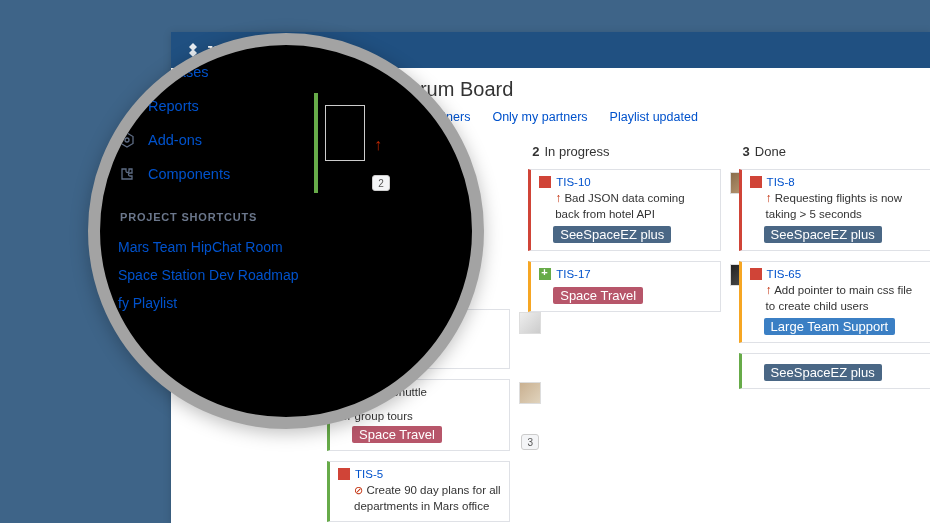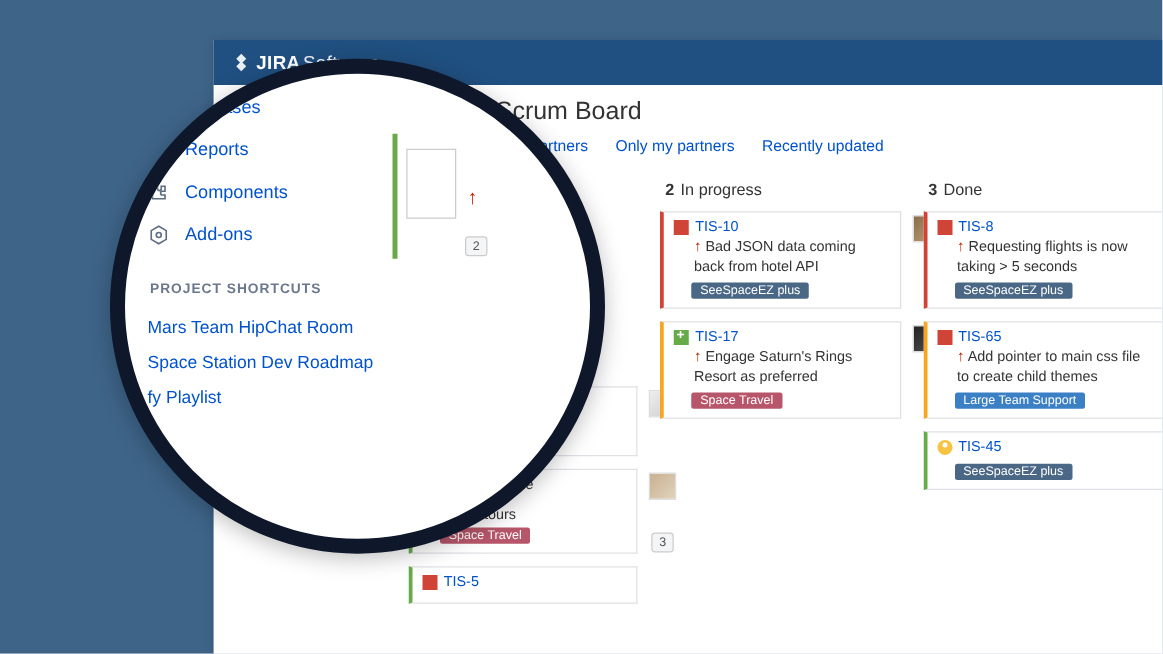--- a/index.html
+++ b/index.html
@@ -24,41 +24,41 @@
   .col-head { display: flex; align-items: center; gap: 5px; font-size: 13px; color: #333; margin-bottom: 10px; padding-left: 4px; }
   .col-head .count { font-weight: 600; }
   .col-body { display: flex; flex-direction: column; gap: 10px; }
   .card { position: relative; border: 1px solid #dfe1e6; background: #fff; border-left: 3px solid transparent; padding: 6px 8px 7px 8px; font-size: 11.5px; color: #333; }
   .card.red { border-left-color: #d04437; }
   .card.orange { border-left-color: #f6a623; }
   .card.green  { border-left-color: #67ab49; }
   .card .issue-line { display: flex; align-items: center; gap: 5px; margin-bottom: 3px; }
   .card .issue-key { color: #0052cc; font-weight: 500; font-size: 11.5px; }
   .card .summary { line-height: 1.35; margin-left: 16px; }
-  .card .tag { display: inline-block; padding: 1px 7px; font-size: 10px; color: #fff; border-radius: 2px; margin-top: 4px; margin-left: 14px; }
+  .card .tag { display: inline-block; padding: 1px 7px; font-size: 13px; color: #fff; border-radius: 2px; margin-top: 4px; margin-left: 14px; }
   .tag.blue  { background: #4a6785; }
   .tag.rose  { background: #b7566a; text-align: center; }
   .tag.navy  { background: #3b7fc4; }
   .icon-sq { width: 12px; height: 12px; display:inline-block; position: relative; }
   .icon-sq.red   { background:#d04437; }
   .icon-sq.green { background:#67ab49; }
   .icon-sq.green::before { content:"+"; color:#fff; position:absolute; font-size:11px; left:2px; top:-2px; font-weight:700;}
   .icon-sq.yellow{ background:#f6c342; border-radius:50%; }
   .icon-sq.yellow::before { content:""; position:absolute; width:4px; height:4px; background:#fff; border-radius:50%; left:4px; top:2px;}
   .arrow-up { color:#bf2600; font-size:12px; line-height:1; }
   .prio-blk { color:#bf2600; font-size:11px; }
   .avatar { position:absolute; width:22px; height:22px; right:-32px; top:2px; background:#ccc; border:1px solid #ddd; }
   .avatar.a1 { background:linear-gradient(135deg,#8a6d4b,#c2a07a); }
   .avatar.a2 { background:linear-gradient(135deg,#222,#555); }
   .avatar.a3 { background:linear-gradient(135deg,#eee,#ccc); }
   .avatar.a4 { background:linear-gradient(135deg,#c9b090,#e0d3bd); }
   .count-badge { position:absolute; right:-30px; bottom:0; width:18px; height:16px; border:1px solid #ccc; background:#f4f5f7; font-size:10px; text-align:center; line-height:15px; border-radius:3px; color:#555;}
 
   
-  .magnifier { position:absolute; left:88px; top:47px; width:396px; height:396px; border-radius:50%; overflow:hidden; border:12px solid #0f172a; background:#ffffff; box-shadow:0 4px 18px rgba(0,0,0,0.25); z-index:50; }
+  .magnifier { position:absolute; left:88px; top:33px; width:396px; height:396px; border-radius:50%; overflow:hidden; border:12px solid #a3a3a3; background:#000000; box-shadow:0 4px 18px rgba(0,0,0,0.25); z-index:50; }
   .mag-inner { position:absolute; left:0; top:0; width:100%; height:100%; }
   .sidebar { position:absolute; left:0; top:0; width:220px; height:100%; padding:10px 0 0 18px; }
   .nav-item { display:flex; align-items:center; gap:12px; height:34px; color:#0052cc; font-size:14.5px; cursor:pointer; }
   .nav-item .icn { width:18px; height:18px; display:flex; align-items:center; justify-content:center; color:#5e6c84; }
   .sect-head { color:#6b778c; font-size:11px; letter-spacing:0.8px; font-weight:600; margin:20px 0 10px 2px; }
   .shortcut { color:#0052cc; font-size:14px; height:28px; display:flex; align-items:center; cursor:pointer; }
   .placeholder { position:absolute; left:225px; top:60px; width:40px; height:56px; border:1px solid #ccc; }
   .placeholder::after { content:"↑"; color:#bf2600; position:absolute; right:-18px; bottom:6px; font-size:16px; }
 </style>
 </head>
@@ -82,21 +82,21 @@
               <circle cx="12" cy="12" r="12" fill="#f07b3f"></circle>
               <path d="M6 12a6 6 0 0112 0 6 6 0 01-12 0z" fill="#355" opacity="0.6"></path>
               <circle cx="10" cy="10" r="2" fill="#9cc"></circle>
             </svg>
         </div>
         <div class="board-title">TIS-70 Scrum Board</div>
         <div class="filters">
           <span class="lbl">ERS:</span>
           <span class="flink">Critical partners</span>
           <span class="flink">Only my partners</span>
-          <span class="flink">Recently updated</span>
+          <span class="flink">Playlist updated</span>
         </div>
       </div>
 
       <div class="board">
 
         <div class="col first">
           <div class="col-head">&nbsp;</div>
           <div class="col-body" style="padding-top:140px;">
             <div class="card green" style="position:relative;">
               <div><span>ses an</span></div>
@@ -110,20 +110,21 @@
               <div><span>for group tours</span></div>
               <span class="tag rose">Space Travel</span>
               <span class="count-badge">3</span>
               <span class="avatar a4"></span>
             </div>
             <div class="card green">
               <div class="issue-line">
                   <span class="icon-sq red"></span>
                   <span class="issue-key">TIS-5</span>
                 </div>
+              <div class="summary"><span class="prio-blk">⊘</span> <span>Create 90 day plans for all departments in Mars office</span></div>
             </div>
           </div>
         </div>
 
         <div class="col">
           <div class="col-head">
             <span class="count">2</span>
             <span>In progress</span>
           </div>
           <div class="col-body">
@@ -134,21 +135,20 @@
                 </div>
               <div class="summary"><span class="arrow-up">↑</span> <span>Bad JSON data coming back from hotel API</span></div>
               <span class="tag blue">SeeSpaceEZ plus</span>
               <span class="avatar a1"></span>
             </div>
             <div class="card orange" style="position:relative;">
               <div class="issue-line">
                   <span class="icon-sq green"></span>
                   <span class="issue-key">TIS-17</span>
                 </div>
-              <div class="summary"><span class="arrow-up">↑</span> <span>Engage Saturn's Rings Resort as preferred</span></div>
               <span class="tag rose">Space Travel</span>
               <span class="avatar a2"></span>
             </div>
           </div>
         </div>
 
         <div class="col">
           <div class="col-head">
             <span class="count">3</span>
             <span>Done</span>
@@ -161,28 +161,24 @@
                 </div>
               <div class="summary"><span class="arrow-up">↑</span> <span>Requesting flights is now taking &gt; 5 seconds</span></div>
               <span class="tag blue">SeeSpaceEZ plus</span>
             </div>
             <div class="card orange">
               <div class="issue-line">
                   <span class="icon-sq red"></span>
                   <span class="issue-key">TIS-65</span>
                 </div>
               <div class="summary"><span class="arrow-up">↑</span> <span style="white-space:pre-line">Add pointer to main css file
-to create child themes</span></div>
+to create child users</span></div>
               <span class="tag navy">Large Team Support</span>
             </div>
             <div class="card green">
-              <div class="issue-line">
-                  <span class="icon-sq yellow"></span>
-                  <span class="issue-key">TIS-45</span>
-                </div>
               <span class="tag blue">SeeSpaceEZ plus</span>
             </div>
           </div>
         </div>
       </div>
     </div>
   </div>
 
   <div class="magnifier">
     <div class="mag-inner">
@@ -199,33 +195,33 @@
           <span class="icn">
               <svg width="16" height="16" viewBox="0 0 16 16" stroke="#5e6c84" fill="none" stroke-width="1.3">
                 <path d="M2 14V7M6 14V3M10 14V9M14 14V5"></path>
               </svg>
             </span>
           <span>Reports</span>
         </div>
         <div class="nav-item">
           <span class="icn">
               <svg width="16" height="16" viewBox="0 0 16 16" stroke="#5e6c84" fill="none" stroke-width="1.3">
-                <path d="M3 3h4v2a1.5 1.5 0 003 0V3h3v4h-2a1.5 1.5 0 000 3h2v3H3V3z"></path>
-              </svg>
-            </span>
-          <span>Components</span>
-        </div>
-        <div class="nav-item">
-          <span class="icn">
-              <svg width="16" height="16" viewBox="0 0 16 16" stroke="#5e6c84" fill="none" stroke-width="1.3">
                 <path d="M8 1l6 3.5v7L8 15l-6-3.5v-7L8 1z"></path>
                 <circle cx="8" cy="8" r="2"></circle>
               </svg>
             </span>
           <span>Add-ons</span>
+        </div>
+        <div class="nav-item">
+          <span class="icn">
+              <svg width="16" height="16" viewBox="0 0 16 16" stroke="#5e6c84" fill="none" stroke-width="1.3">
+                <path d="M3 3h4v2a1.5 1.5 0 003 0V3h3v4h-2a1.5 1.5 0 000 3h2v3H3V3z"></path>
+              </svg>
+            </span>
+          <span>Components</span>
         </div>
 
         <div class="sect-head">PROJECT SHORTCUTS</div>
         <div class="shortcut">Mars Team HipChat Room</div>
         <div class="shortcut">Space Station Dev Roadmap</div>
         <div class="shortcut">fy Playlist</div>
       </div>
       <div class="placeholder"></div>
       <div style="position:absolute; left:272px; top:130px; width:18px; height:16px; border:1px solid #ccc; background:#f4f5f7; font-size:10px; text-align:center; line-height:15px; border-radius:3px; color:#555;">2</div>
 

